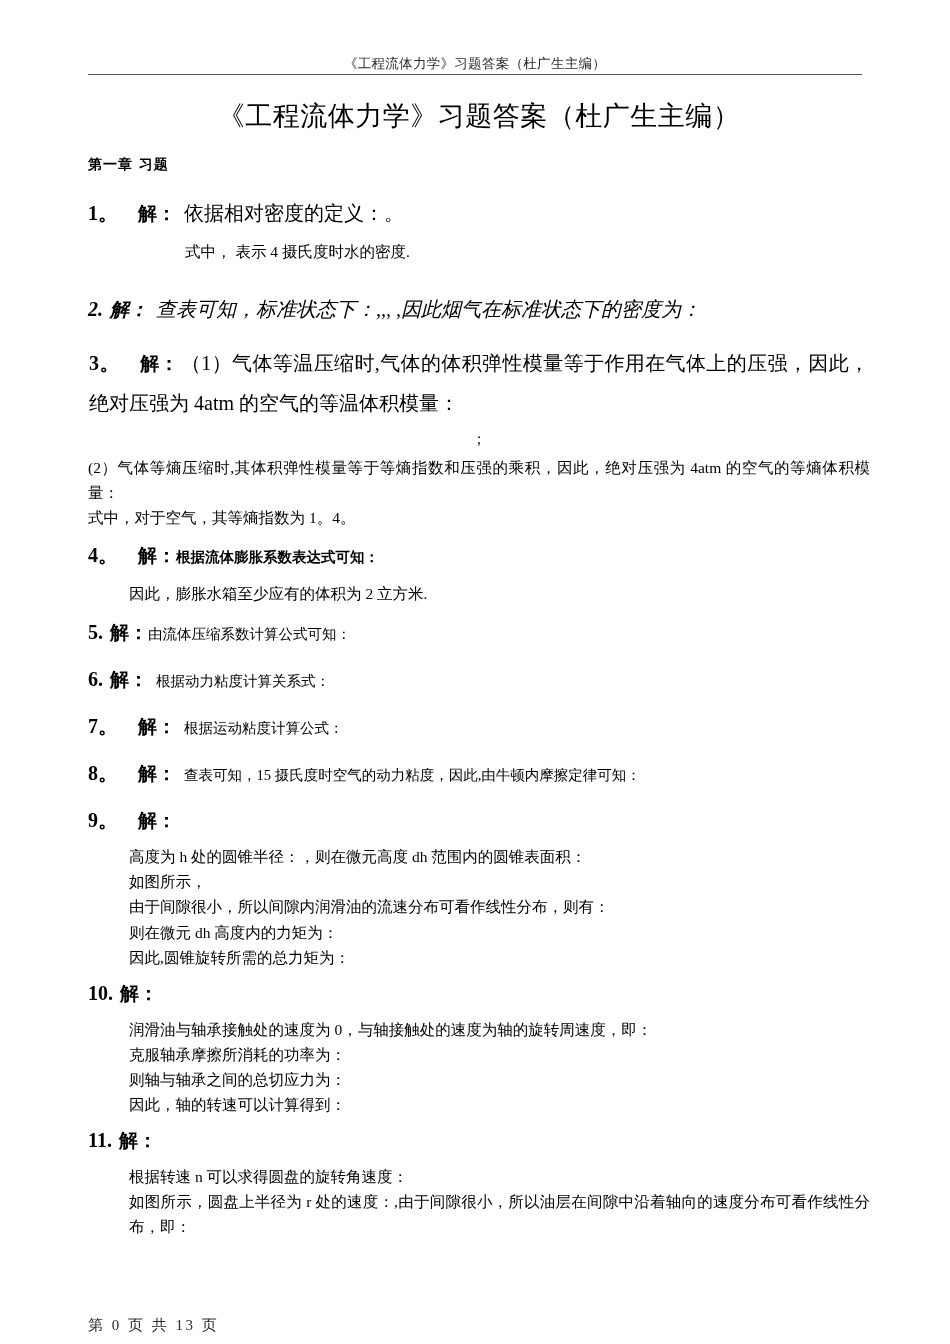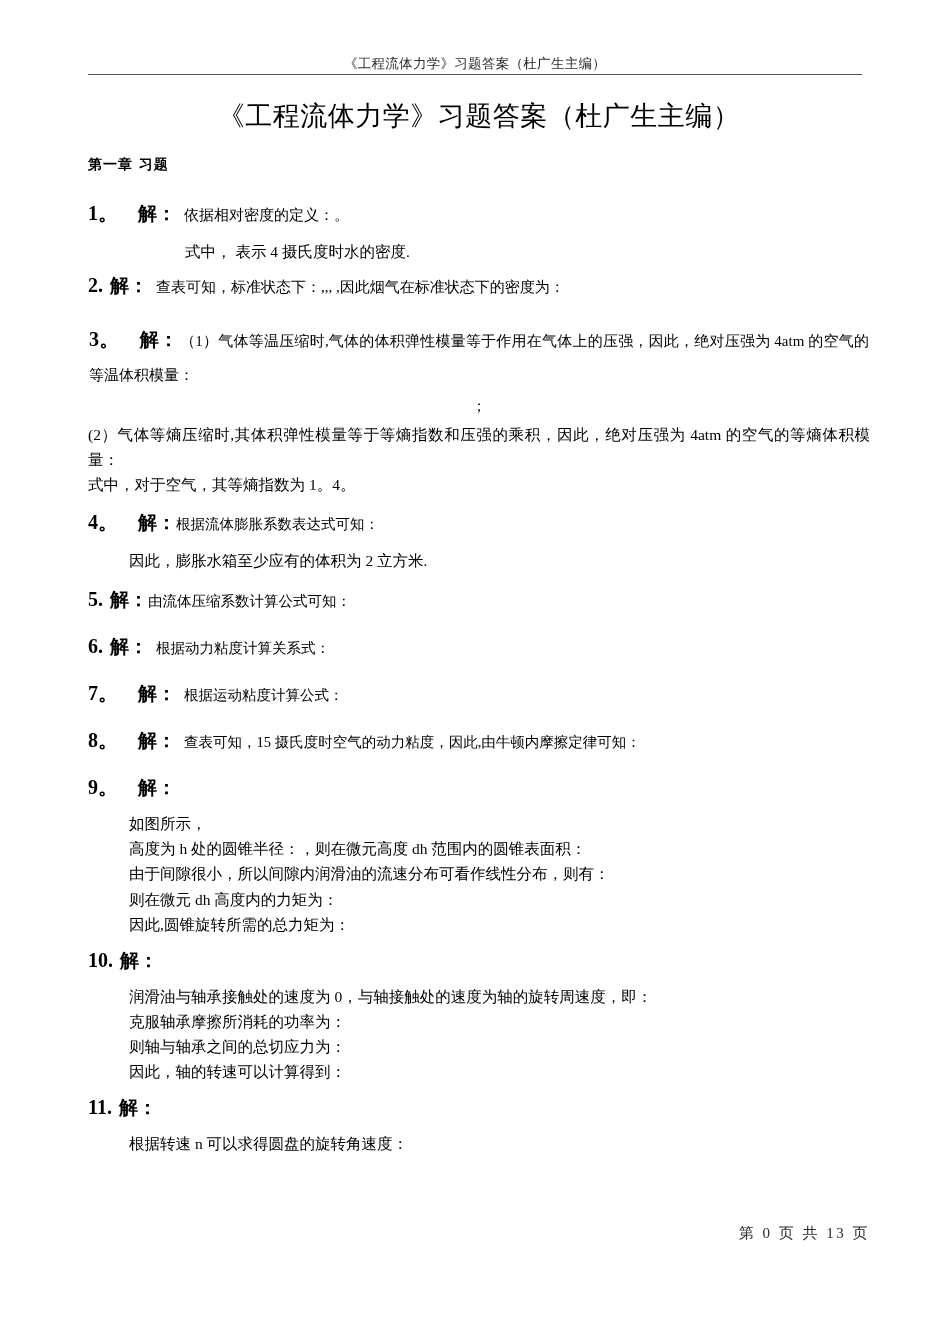--- a/index.html
+++ b/index.html
@@ -87,21 +87,21 @@
   }
   .prob-gap-wide { display: inline-block; width: 20px; }
   .prob-gap-narrow { display: inline-block; width: 7px; }
   .prob-jie {
     font-family: "Liberation Serif", "DejaVu Serif", serif;
     font-size: 19px;
     font-weight: bold;
   }
   .prob-inline {
     font-family: "Liberation Serif", "DejaVu Serif", serif;
-    font-size: 15px;
+    font-size: 20px;
     padding-left: 8px;
     font-weight: normal;
   }
   .prob-inline.tight { padding-left: 2px; }
   .prob-inline.small { font-size: 14.5px; }
 
   .para {
     font-family: "Liberation Serif", "DejaVu Serif", serif;
     font-size: 15.5px;
     line-height: 1.95;
@@ -131,24 +131,24 @@
     font-family: "Liberation Serif", "DejaVu Serif", serif;
     font-size: 15px;
     text-align: center;
     line-height: 1.6;
     margin: 4px 0 4px 0;
   }
 
   
   .footer-zone {
     position: absolute;
-    top: 1224px;
+    top: 1316px;
     left: 88px;
     width: 782px;
-    text-align: right;
+    text-align: left;
   }
   .footer-text {
     font-family: "Liberation Serif", "DejaVu Serif", serif;
     font-size: 15px;
     color: #2b2b2b;
     letter-spacing: 2.5px;
   }
 </style>
 </head>
 <body>
@@ -168,38 +168,38 @@
 
     <div class="problem" style="margin-top:26px;">
       <div class="prob-head">
         <span class="prob-num">1。</span><span class="prob-gap-wide"></span><span class="prob-jie">解：</span><span class="prob-inline">依据相对密度的定义：。</span>
       </div>
       <div class="para-block">
         <div class="para indented">式中， 表示 4 摄氏度时水的密度.</div>
       </div>
     </div>
 
-    <div class="problem" style="margin-top:4px;">
+    <div class="problem" style="margin-top:28px;font-style:italic;">
       <div class="prob-head">
         <span class="prob-num">2.</span><span class="prob-gap-narrow"></span><span class="prob-jie">解：</span><span class="prob-inline">查表可知，标准状态下：,,,  ,因此烟气在标准状态下的密度为：</span>
       </div>
     </div>
 
     <div class="problem" style="margin-top:20px;">
       <div class="flowing">
         <span class="prob-num">3。</span><span class="prob-gap-wide"></span><span class="prob-jie">解：</span><span class="prob-inline tight">（1）气体等温压缩时,气体的体积弹性模量等于作用在气体上的压强，因此，绝对压强为 4atm 的空气的等温体积模量：</span>
       </div>
       <div class="semicolon-line">；</div>
       <div class="para tight-lines">(2）气体等熵压缩时,其体积弹性模量等于等熵指数和压强的乘积，因此，绝对压强为 4atm 的空气的等熵体积模量：</div>
       <div class="para tight-lines">式中，对于空气，其等熵指数为 1。4。</div>
     </div>
 
     <div class="problem" style="margin-top:12px;">
       <div class="prob-head">
-        <span class="prob-num">4。</span><span class="prob-gap-wide"></span><span class="prob-jie">解：</span><span class="prob-inline small" style="padding-left:0;">根据流体膨胀系数表达式可知：</span>
+        <span class="prob-num">4。</span><span class="prob-gap-wide"></span><span class="prob-jie">解：</span><span class="prob-inline small" style="padding-left:0;font-weight:bold;">根据流体膨胀系数表达式可知：</span>
       </div>
       <div class="para-block">
         <div class="para">因此，膨胀水箱至少应有的体积为 2 立方米.</div>
       </div>
     </div>
 
     <div class="problem" style="margin-top:10px;">
       <div class="prob-head">
         <span class="prob-num">5.</span><span class="prob-gap-narrow"></span><span class="prob-jie">解：</span><span class="prob-inline small" style="padding-left:0;">由流体压缩系数计算公式可知：</span>
       </div>
@@ -221,22 +221,22 @@
       <div class="prob-head">
         <span class="prob-num">8。</span><span class="prob-gap-wide"></span><span class="prob-jie">解：</span><span class="prob-inline small">查表可知，15 摄氏度时空气的动力粘度，因此,由牛顿内摩擦定律可知：</span>
       </div>
     </div>
 
     <div class="problem" style="margin-top:20px;">
       <div class="prob-head">
         <span class="prob-num">9。</span><span class="prob-gap-wide"></span><span class="prob-jie">解：</span>
       </div>
       <div class="para-block">
+        <div class="para tight-lines">高度为 h 处的圆锥半径：，则在微元高度 dh 范围内的圆锥表面积：</div>
         <div class="para tight-lines">如图所示，</div>
-        <div class="para tight-lines">高度为 h 处的圆锥半径：，则在微元高度 dh 范围内的圆锥表面积：</div>
         <div class="para tight-lines">由于间隙很小，所以间隙内润滑油的流速分布可看作线性分布，则有：</div>
         <div class="para tight-lines">则在微元 dh 高度内的力矩为：</div>
         <div class="para tight-lines">因此,圆锥旋转所需的总力矩为：</div>
       </div>
     </div>
 
     <div class="problem" style="margin-top:10px;">
       <div class="prob-head">
         <span class="prob-num">10.</span><span class="prob-gap-narrow"></span><span class="prob-jie">解：</span>
       </div>
@@ -247,20 +247,21 @@
         <div class="para tight-lines">因此，轴的转速可以计算得到：</div>
       </div>
     </div>
 
     <div class="problem" style="margin-top:10px;">
       <div class="prob-head">
         <span class="prob-num">11.</span><span class="prob-gap-narrow"></span><span class="prob-jie">解：</span>
       </div>
       <div class="para-block">
         <div class="para tight-lines">根据转速 n 可以求得圆盘的旋转角速度：</div>
+        <div class="para tight-lines">如图所示，圆盘上半径为 r 处的速度：,由于间隙很小，所以油层在间隙中沿着轴向的速度分布可看作线性分布，即：</div>
       </div>
     </div>
 
   </div>
 
   <div class="footer-zone">
     <span class="footer-text">第 0 页 共 13 页</span>
   </div>
 
 </div>

